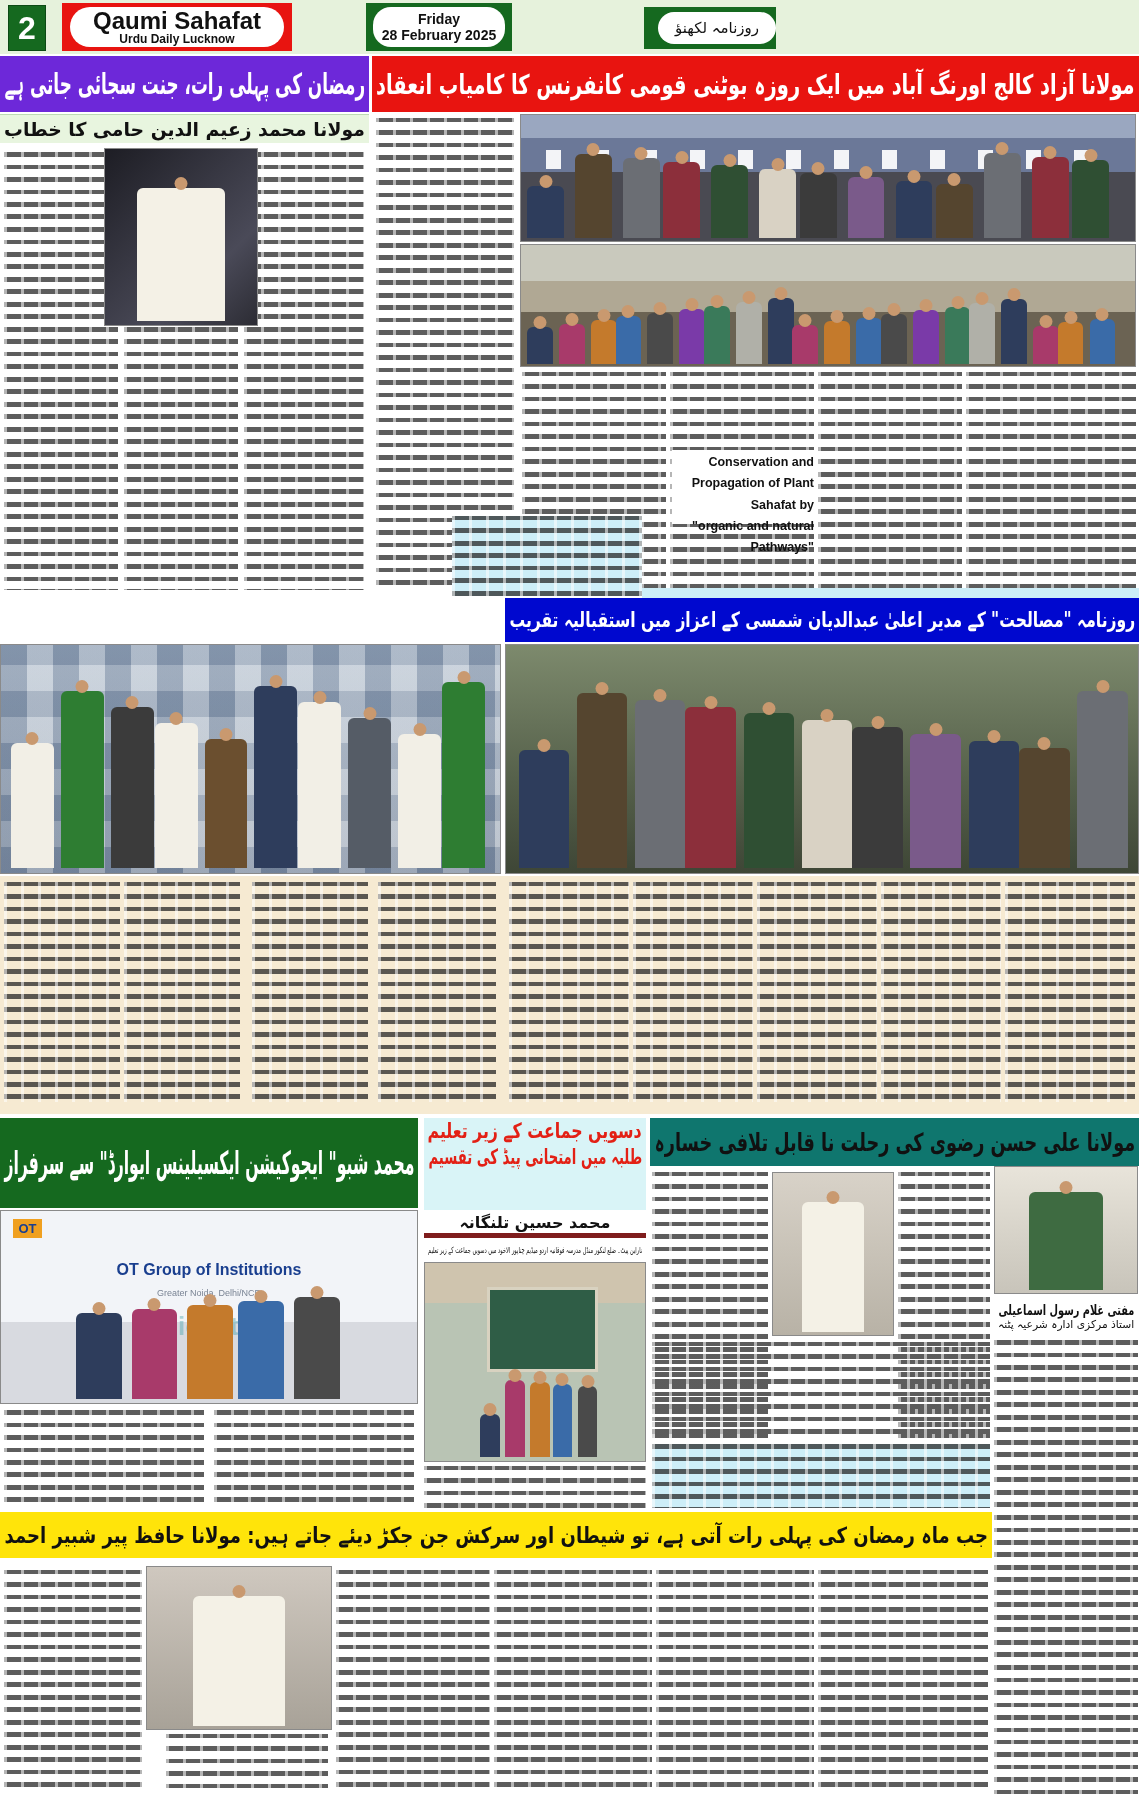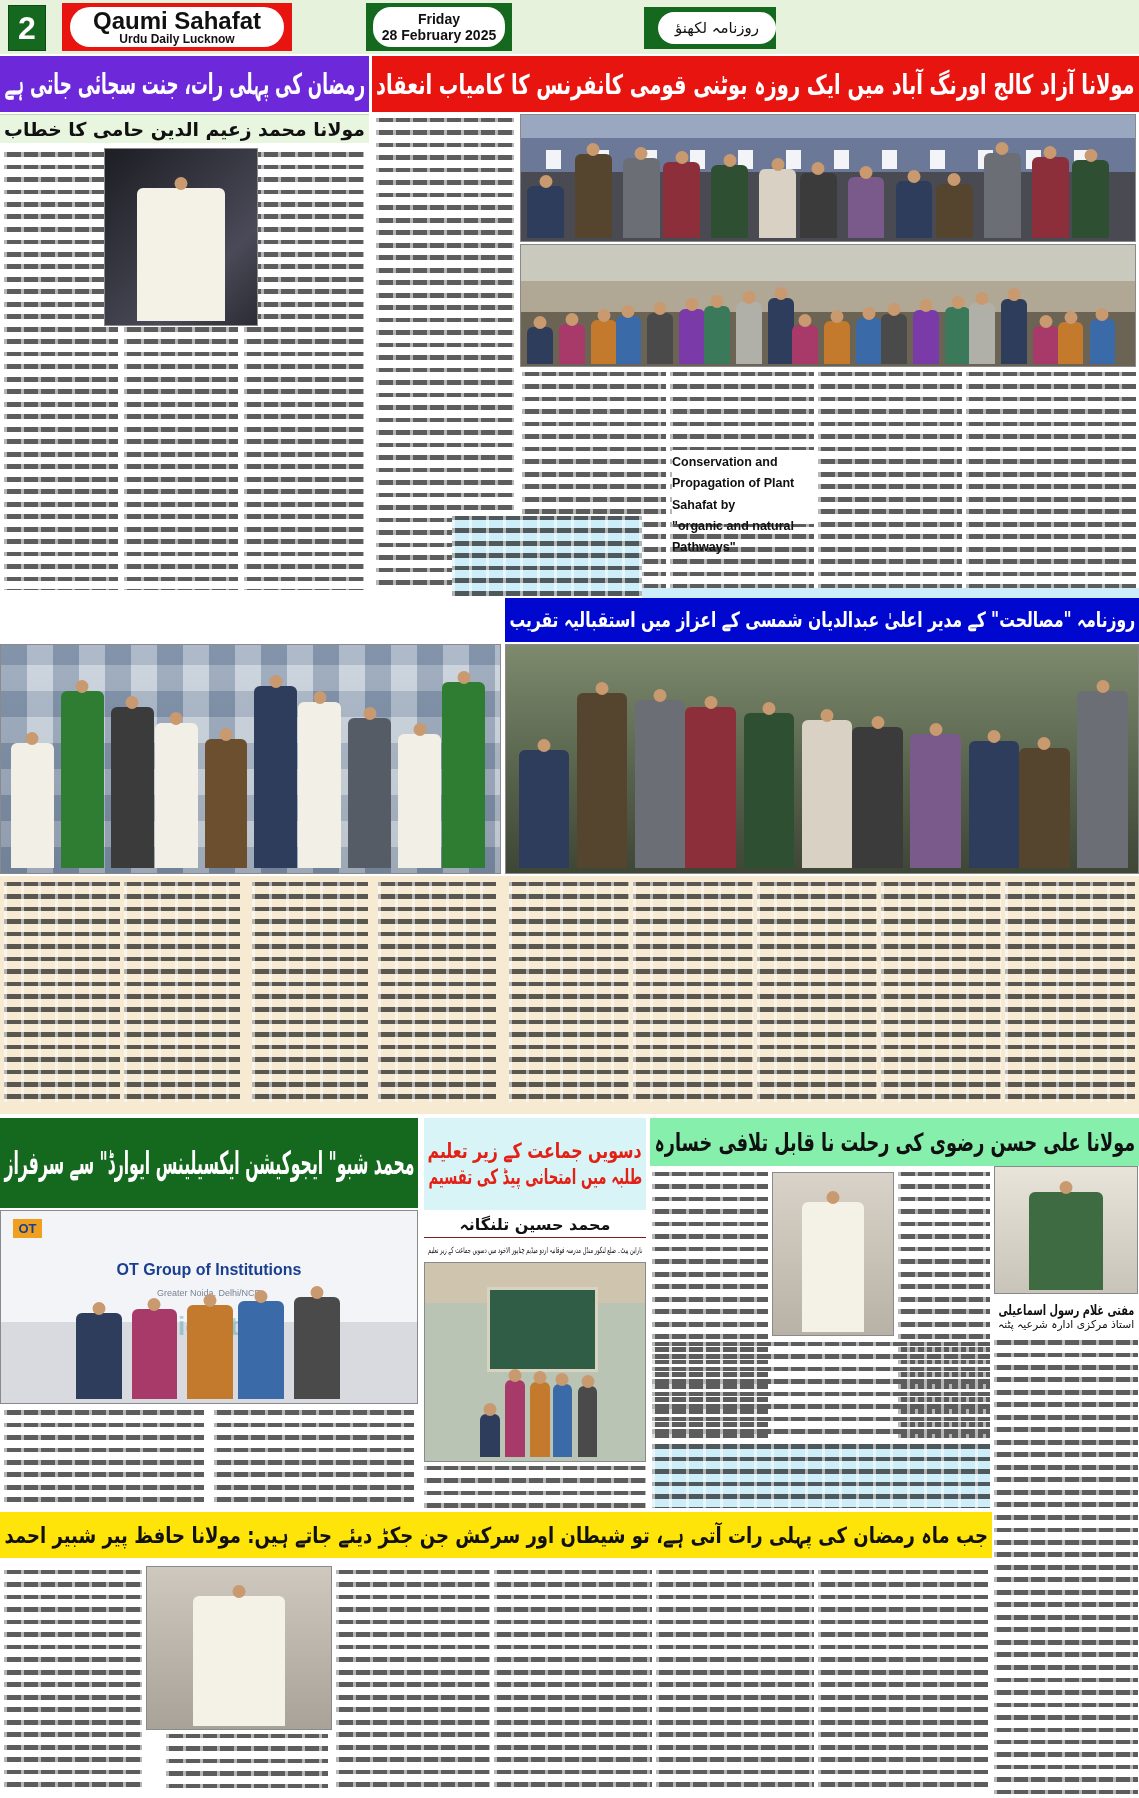--- a/index.html
+++ b/index.html
@@ -27,22 +27,22 @@
            display:flex;align-items:center;justify-content:flex-end;}
   
   .hl-ramzan{left:0;top:56px;width:369px;height:56px;background:#6d28d9;font-size:29px;}
   .hl-conf{left:372px;top:56px;width:767px;height:56px;background:#e81410;font-size:27px;}
   .subhead{left:0;top:114px;width:369px;height:28px;background:#e8f5df;color:#111;font-weight:bold;font-size:19px;
            display:flex;align-items:center;justify-content:center;border-top:1px solid #bcd9b4;}
   .hl-purple{left:0;top:598px;width:501px;height:44px;background:#8a06f0;font-size:18px;}
   .hl-blue{left:505px;top:598px;width:634px;height:44px;background:#0008cf;font-size:21px;}
   .hl-green2{left:0;top:1118px;width:418px;height:90px;background:#15691f;font-size:32px;}
   .hl-cyan{left:424px;top:1118px;width:222px;height:92px;background:#d9f4f7;color:#e32015;font-weight:bold;
-           display:flex;flex-direction:column;align-items:center;justify-content:center;font-size:21px;line-height:1.25;}
-  .hl-yellow{left:650px;top:1118px;width:489px;height:48px;background:#86efac;color:#111;font-size:25px;}
+           display:flex;flex-direction:column;align-items:center;font-size:21px;line-height:1.25;}
+  .hl-yellow{left:650px;top:1118px;width:489px;height:48px;background:#0f766e;color:#111;font-size:25px;}
   .hl-band2{left:0;top:1512px;width:992px;height:46px;background:#ffe40a;color:#111;font-size:22px;}
   
   .ts{background-image:
       repeating-linear-gradient(90deg, rgba(255,255,255,.55) 0 3px, transparent 3px 17px),
       repeating-linear-gradient(180deg, rgba(30,30,30,.72) 0 4.5px, transparent 4.5px 12.5px);}
   .tan{background-color:#f6ead2;}
   .tanarea{left:0;top:876px;width:1139px;height:238px;background:#f6ead2;}
   .blueblock{background-color:#cdeef8;}
   
   .photo{position:absolute;overflow:hidden;border:1px solid #8a8a8a;box-sizing:border-box;}
@@ -52,21 +52,21 @@
   .certs{position:absolute;top:28%;left:4%;right:4%;height:15%;
          background:repeating-linear-gradient(90deg, rgba(255,255,255,.92) 0 15px, transparent 15px 48px);}
   .board{position:absolute;top:12%;left:28%;width:48%;height:40%;background:#2f5d46;border:3px solid #d8d2c0;}
   .ot-l1{top:26%;left:0;width:100%;text-align:center;color:#1a3f8f;font-weight:bold;font-size:16px;}
   .ot-l2{top:40%;left:0;width:100%;text-align:center;color:#7a8494;font-size:9px;}
   .ot-faint{top:52%;left:0;width:100%;text-align:center;color:rgba(40,150,160,.35);font-weight:bold;font-size:26px;}
   .ot-logo{top:4%;left:3%;background:#f0a020;color:#1a3f8f;font-weight:bold;font-size:13px;padding:2px 5px;}
   
   .byline{font-weight:bold;color:#111;display:flex;align-items:center;justify-content:center;}
   .cap{color:#111;display:flex;flex-direction:column;align-items:center;justify-content:center;text-align:center;}
-  .eng{background:#fff;color:#111;font-weight:bold;font-size:12.5px;line-height:1.7;text-align:left;padding-top:2px;}
+  .eng{background:#fff;color:#111;font-weight:bold;font-size:12.5px;line-height:1.7;text-align:right;padding-top:2px;}
 </style>
 </head>
 <body>
 
 <div id="page">
 
   <div id="masthead" class="abs">
     <div class="abs pagenum">2</div>
     <div class="abs namebox">
       <div class="inner">
@@ -211,21 +211,21 @@
       <div class="person" style="width: 11%; left: 57%; height: 51%; bottom: 2%; background: rgb(58, 107, 168);"></div>
       <div class="person" style="width: 11%; left: 70.4%; height: 53%; bottom: 2%; background: rgb(74, 74, 74);"></div>
     </div>
   <div class="abs ts" style="left:4px;top:1410px;width:200px;height:98px;"></div>
   <div class="abs ts" style="left:214px;top:1410px;width:200px;height:98px;"></div>
 
   <div class="abs hl-cyan ur">
     <span class="fitspan" style="transform: scaleX(0.750877); transform-origin: center center;">دسویں جماعت کے زیر تعلیم</span>
     <span class="fitspan" style="transform: scaleX(0.631268); transform-origin: center center;">طلبہ میں امتحانی پیڈ کی تقسیم</span>
   </div>
-  <div class="abs byline ur" style="left:424px;top:1212px;width:222px;height:26px;font-size:16px;border-bottom:1px solid #7f1d1d;box-sizing:border-box;">
+  <div class="abs byline ur" style="left:424px;top:1212px;width:222px;height:26px;font-size:16px;border-bottom:5px solid #7f1d1d;box-sizing:border-box;">
       <span class="fitspan">محمد حسین تلنگانہ</span>
     </div>
   <div class="abs cap ur" style="left:424px;top:1240px;width:222px;height:20px;font-size:8.5px;">
       <span class="fitspan" style="transform: scaleX(0.594444); transform-origin: center center;">ناراین پیٹ۔ ضلع لنکور منڈل مدرسہ فوقانیہ اردو میڈیم چناپور الاخود میں دسویں جماعت کے زیر تعلیم</span>
     </div>
   <div class="photo" style="left:424px;top:1262px;width:222px;height:200px;background:linear-gradient(180deg,#cfc4ae 0 20%,#b9c4b4 20%);">
     <div class="board"></div>
   <div class="person" style="width: 9%; left: 25%; height: 22%; bottom: 2%; background: rgb(46, 61, 92);"></div>
       <div class="person" style="width: 9%; left: 36.4%; height: 39%; bottom: 2%; background: rgb(168, 58, 106);"></div>
       <div class="person" style="width: 9%; left: 47.8%; height: 38%; bottom: 2%; background: rgb(196, 122, 44);"></div>

